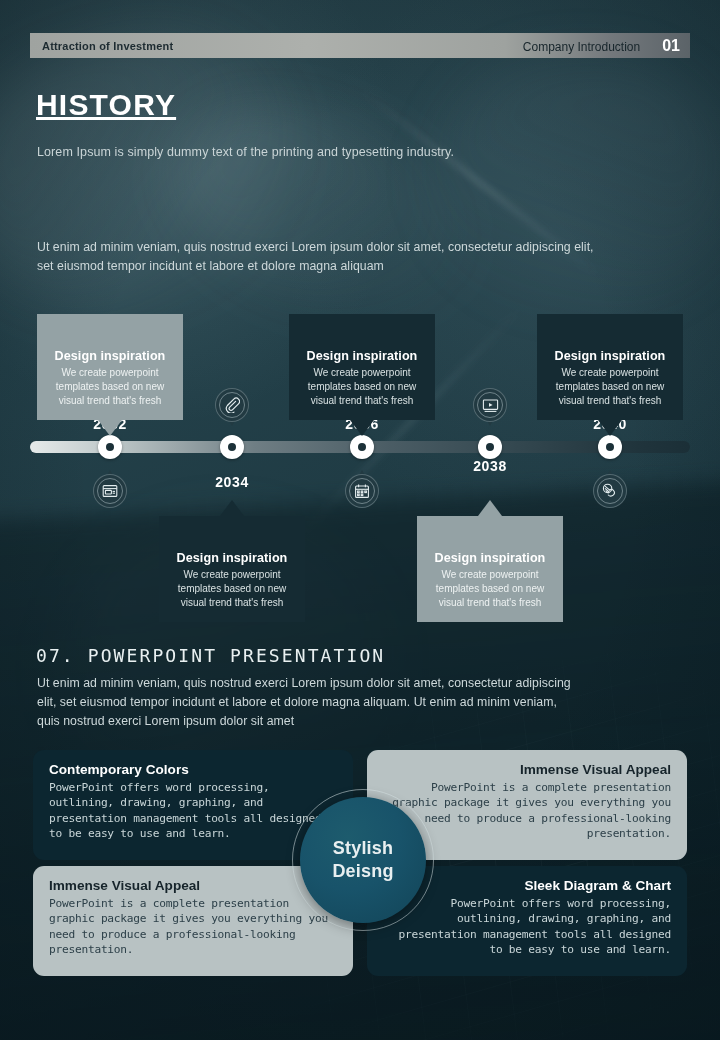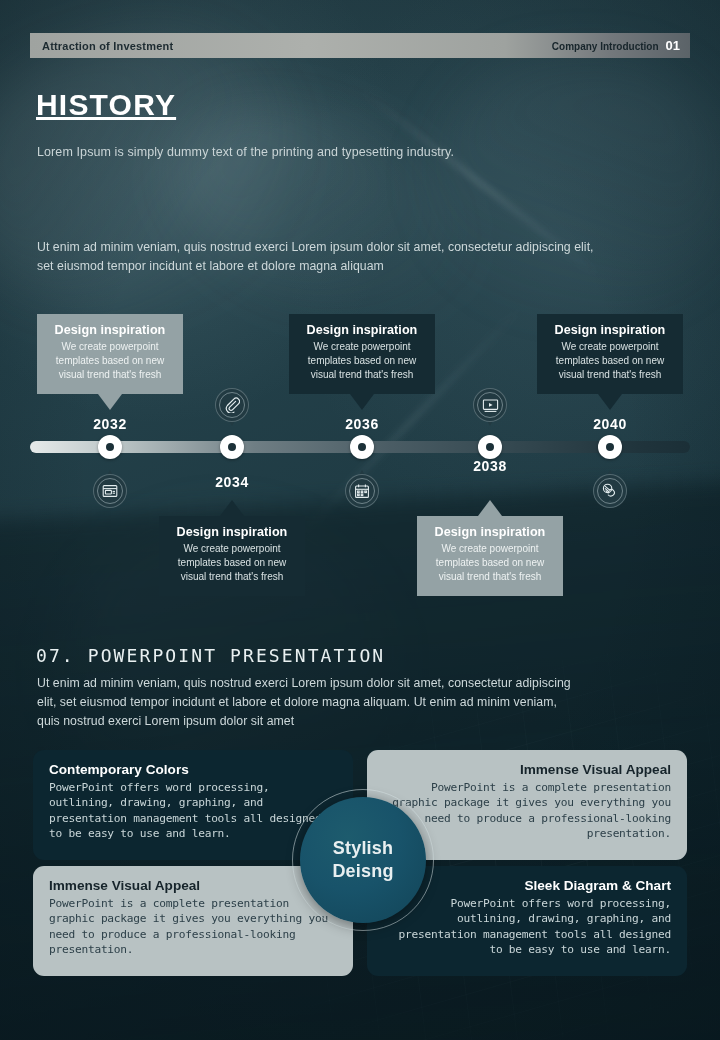--- a/index.html
+++ b/index.html
@@ -73,22 +73,22 @@
   .topbar {
     position: absolute; left: 30px; top: 33px; width: 660px; height: 25px;
     background: linear-gradient(90deg, #9fa3a0 0%, #adb0ac 42%, #9ea29f 72%, #73787c 88%, #5b6368 100%);
     display: flex; align-items: center; justify-content: space-between;
     padding: 0 10px 0 12px;
   }
   .topbar-left {
     font-size: 11px; font-weight: bold; color: #1d2b31; letter-spacing: .2px;
   }
   .topbar-right { display: flex; align-items: baseline; gap: 7px; }
-  .topbar-right .tb-title { font-size: 10px; font-weight: bold; color: #17252b; margin-left: 24px; }
-  .topbar-right .tb-num { font-size: 13px; font-weight: bold; color: #ffffff; }
+  .topbar-right .tb-title { font-size: 12px; font-weight: normal; color: #17252b; margin-left: 24px; }
+  .topbar-right .tb-num { font-size: 16px; font-weight: bold; color: #ffffff; margin-left: 15px; }
 
   
   .hero-title {
     position: absolute; left: 36px; top: 90px;
     font-size: 30px; font-weight: bold; color: #ffffff;
     letter-spacing: 1.2px; line-height: 1; text-decoration: underline;
   }
   .hero-sub {
     position: absolute; left: 37px; top: 145px;
     font-size: 12.5px; color: #c9d4d6; letter-spacing: .1px;
@@ -136,20 +136,21 @@
   
   .tl-card {
     position: absolute; width: 146px; padding: 9px 8px 11px;
     transform: translateX(-50%); text-align: center;
   }
   .tl-card.dark  { background: #152b33; }
   .tl-card.light { background: #94a2a5; }
   .tl-card .ttl {
     font-size: 12.6px; font-weight: bold; color: #ffffff; margin-bottom: 3px;
     letter-spacing: .05px;
+    margin-top: 26px;
   }
   .tl-card .txt { font-size: 10px; color: #d8e1e2; line-height: 1.42; }
   .tl-card.light .ttl { color: #ffffff; }
   .tl-card.light .txt { color: #eef2f2; }
   .tl-card .tail {
     position: absolute; left: 50%; margin-left: -12px;
     width: 0; height: 0; border-left: 12px solid transparent; border-right: 12px solid transparent;
   }
   .tl-card.above .tail { bottom: -16px; border-top: 16px solid #152b33; }
   .tl-card.above.light .tail { border-top-color: #94a2a5; }

